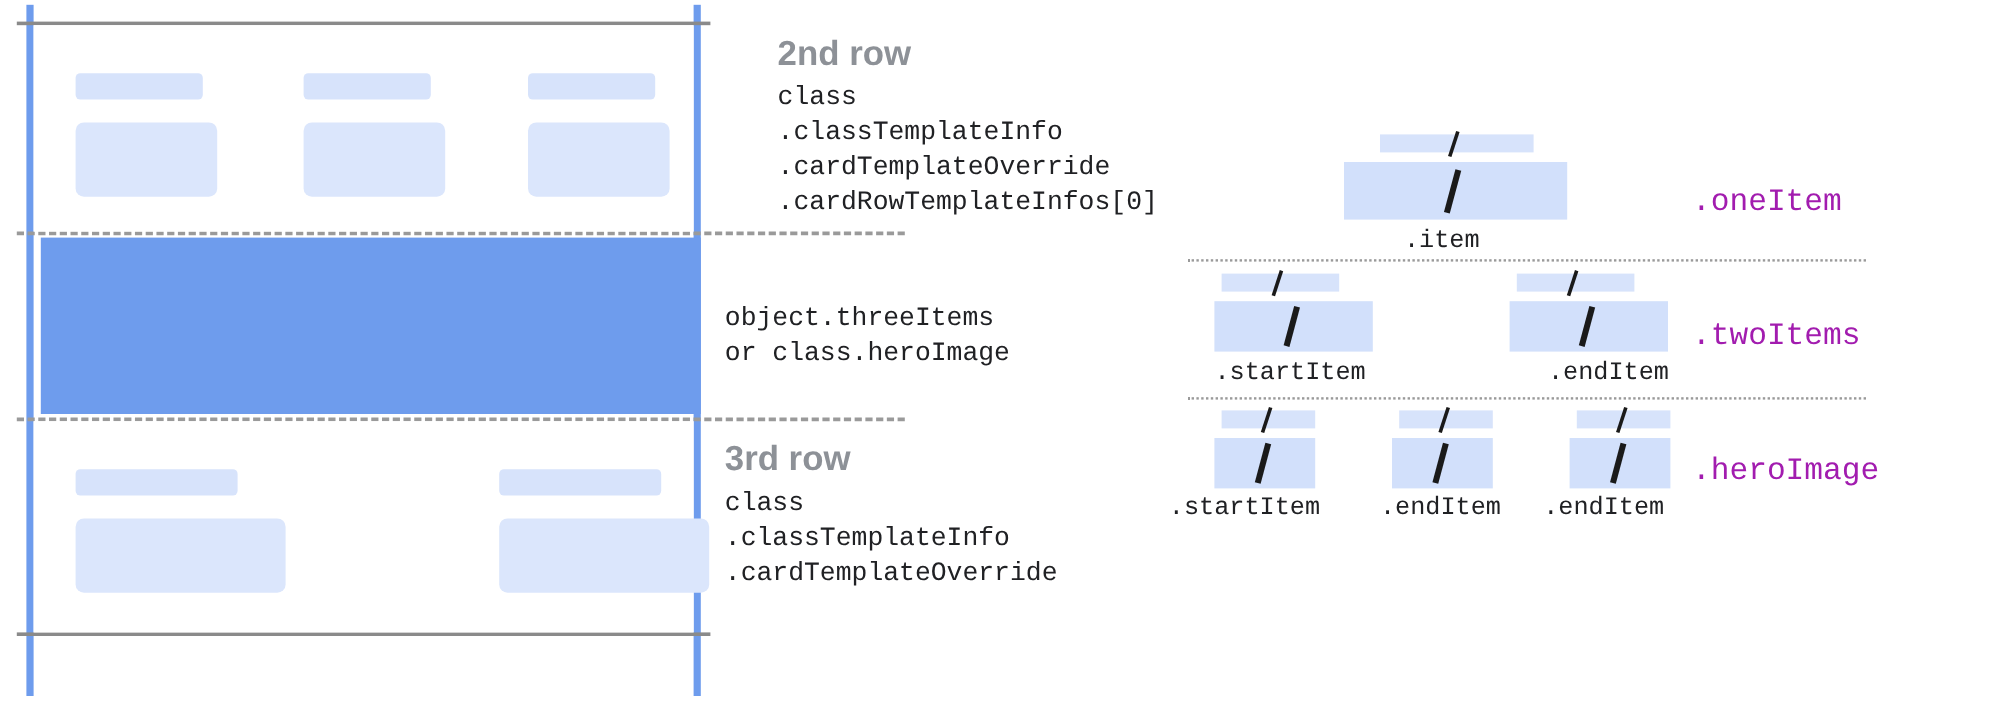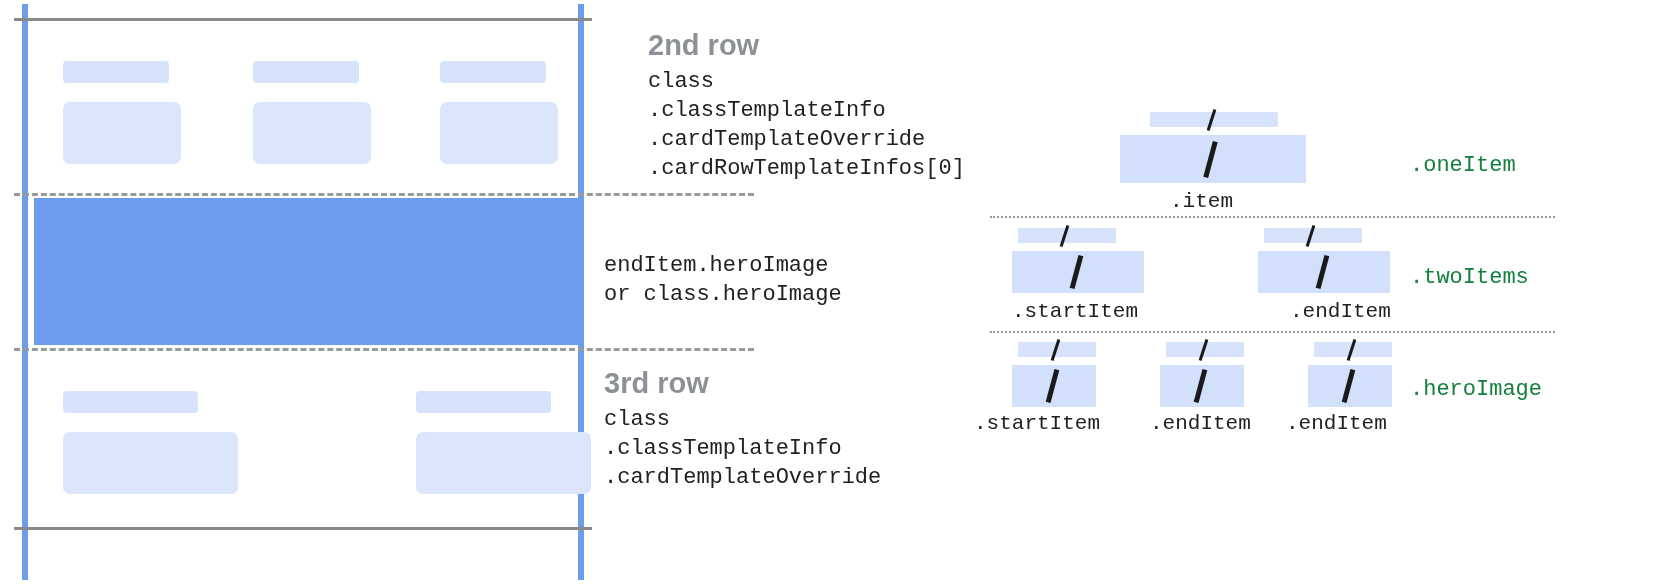--- a/index.html
+++ b/index.html
@@ -46,21 +46,21 @@
   .dotted.t2{top:331px;}
 
   .unit{position:absolute;}
   .unit .cap{background:#d7e3fb;height:15px;position:relative;}
   .unit .body{background:#d2e0fb;position:relative;margin-top:8px;}
 
   .slash{position:absolute;background:#1a1a1a;transform-origin:center;}
   .undercap{position:absolute;font-family:"Liberation Mono",monospace;
             font-size:21px;color:#202124;white-space:nowrap;}
   .sidecap{position:absolute;font-family:"Liberation Mono",monospace;
-           font-size:22px;color:#15803d;white-space:nowrap;}
+           font-size:26px;color:#a21caf;white-space:nowrap;}
 
   
   .txtblock{position:absolute;}
   .rowtitle{font-family:"Liberation Sans",sans-serif;font-weight:bold;
             font-size:29px;color:#8d9197;line-height:1.08;white-space:nowrap;}
   .codeline{font-family:"Liberation Mono",monospace;font-size:22px;
             color:#202124;line-height:1.32;white-space:pre;}
 </style>
 </head>
 <body>
@@ -110,21 +110,21 @@
   <div class="txtblock" style="left:604px;top:30px;margin-left:44px;">
     <div class="rowtitle">2nd row</div>
     <div style="height:6px;"></div>
     <div class="codeline">class</div>
     <div class="codeline">.classTemplateInfo</div>
     <div class="codeline">.cardTemplateOverride</div>
     <div class="codeline">.cardRowTemplateInfos[0]</div>
   </div>
 
   <div class="txtblock" style="left:604px;top:251px;">
-    <div class="codeline">endItem.heroImage</div>
+    <div class="codeline">object.threeItems</div>
     <div class="codeline">or class.heroImage</div>
   </div>
 
   <div class="txtblock" style="left:604px;top:368px;">
     <div class="rowtitle">3rd row</div>
     <div style="height:6px;"></div>
     <div class="codeline">class</div>
     <div class="codeline">.classTemplateInfo</div>
     <div class="codeline">.cardTemplateOverride</div>
   </div>

